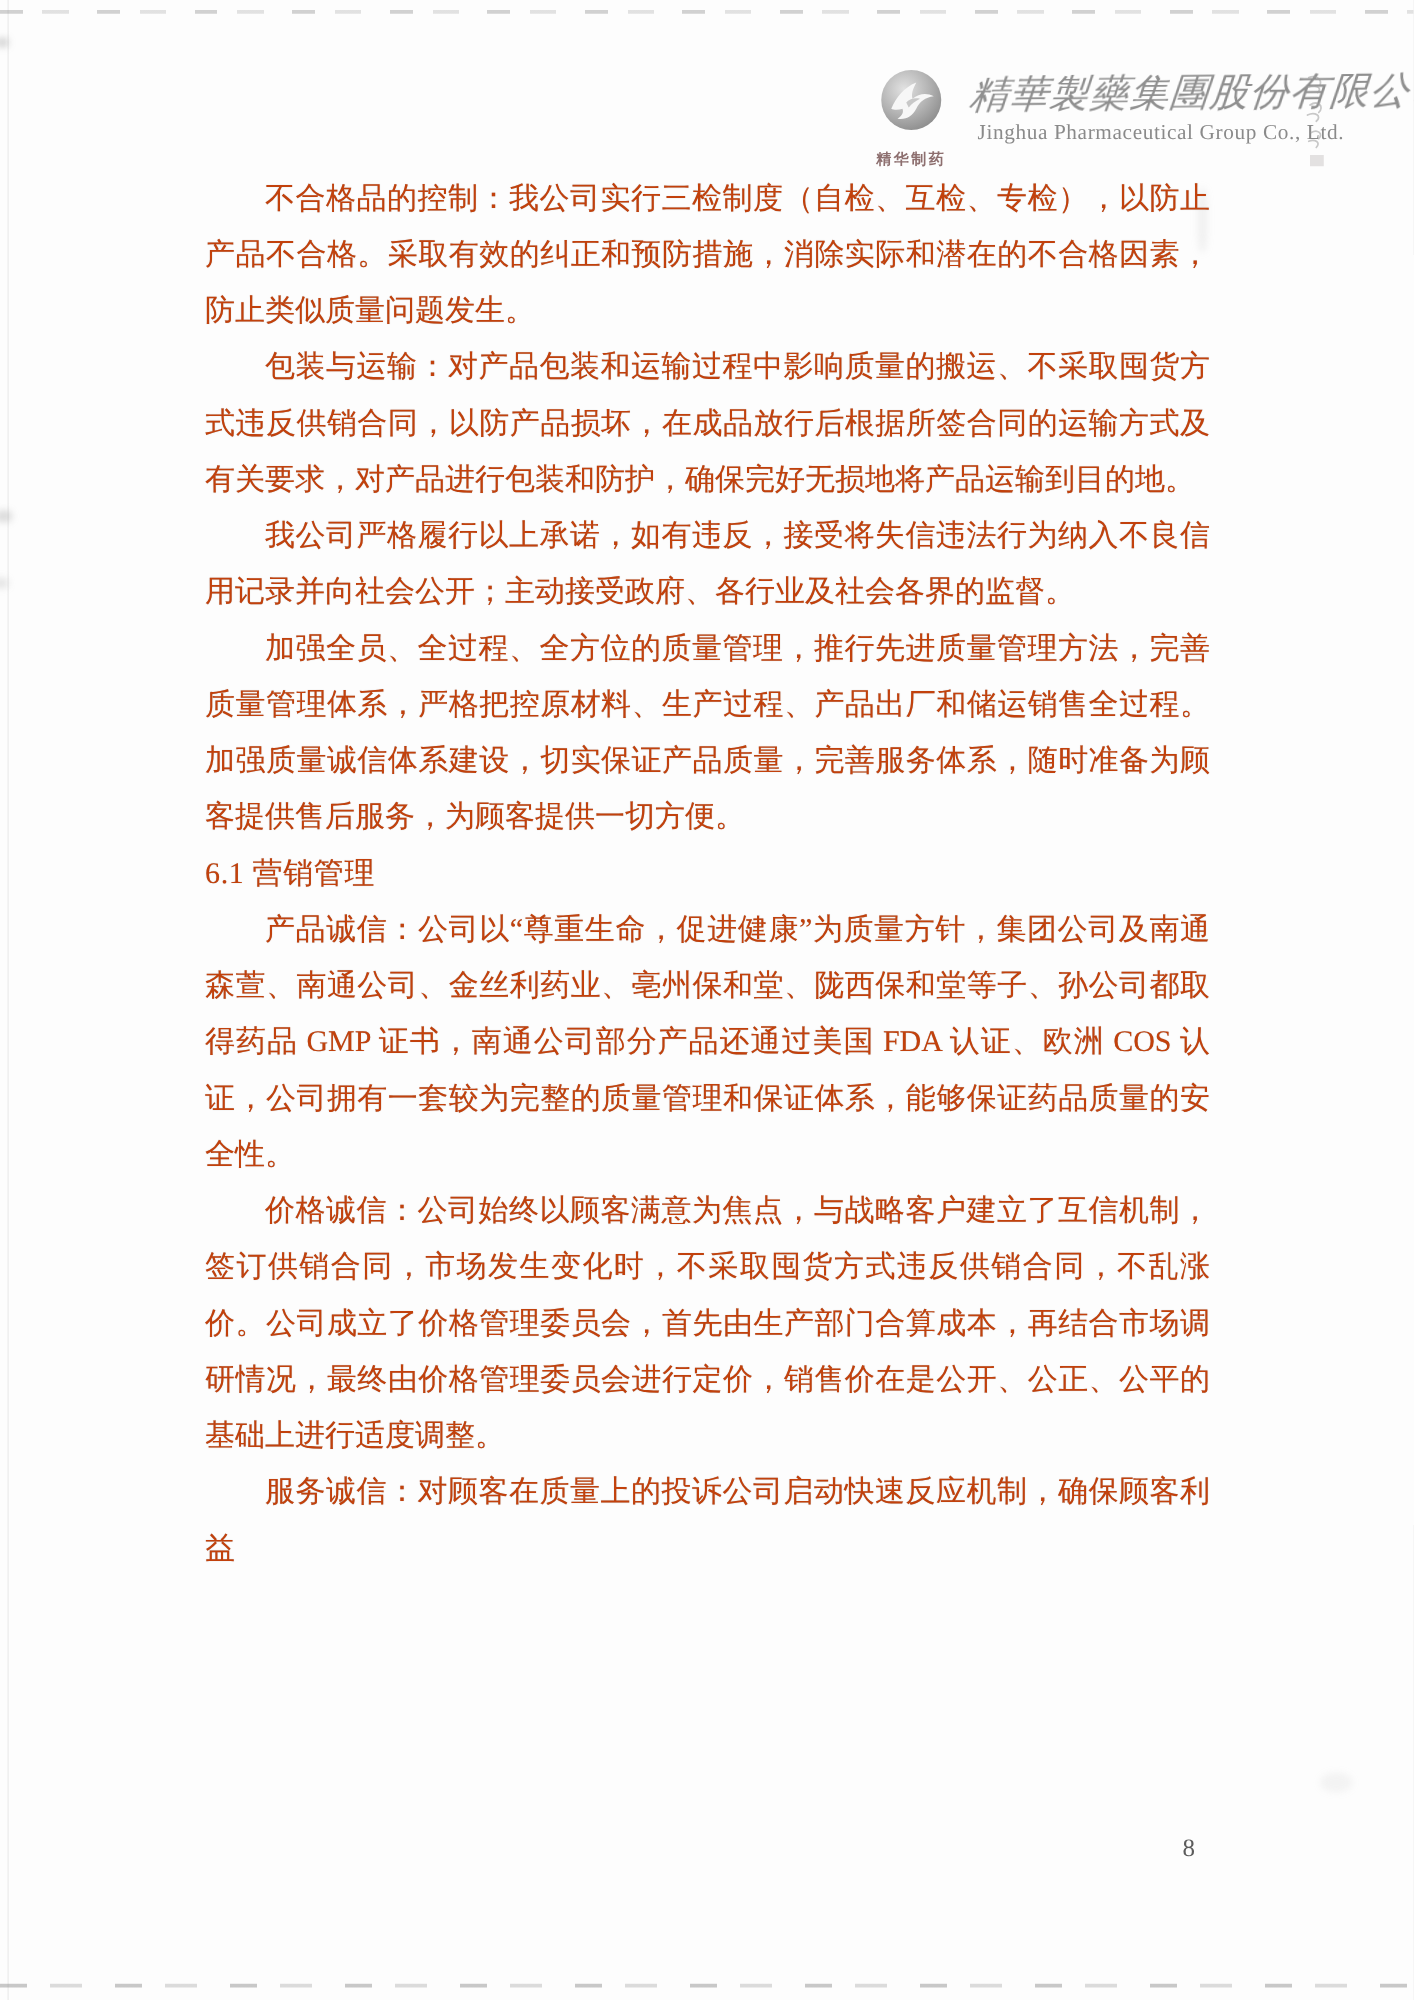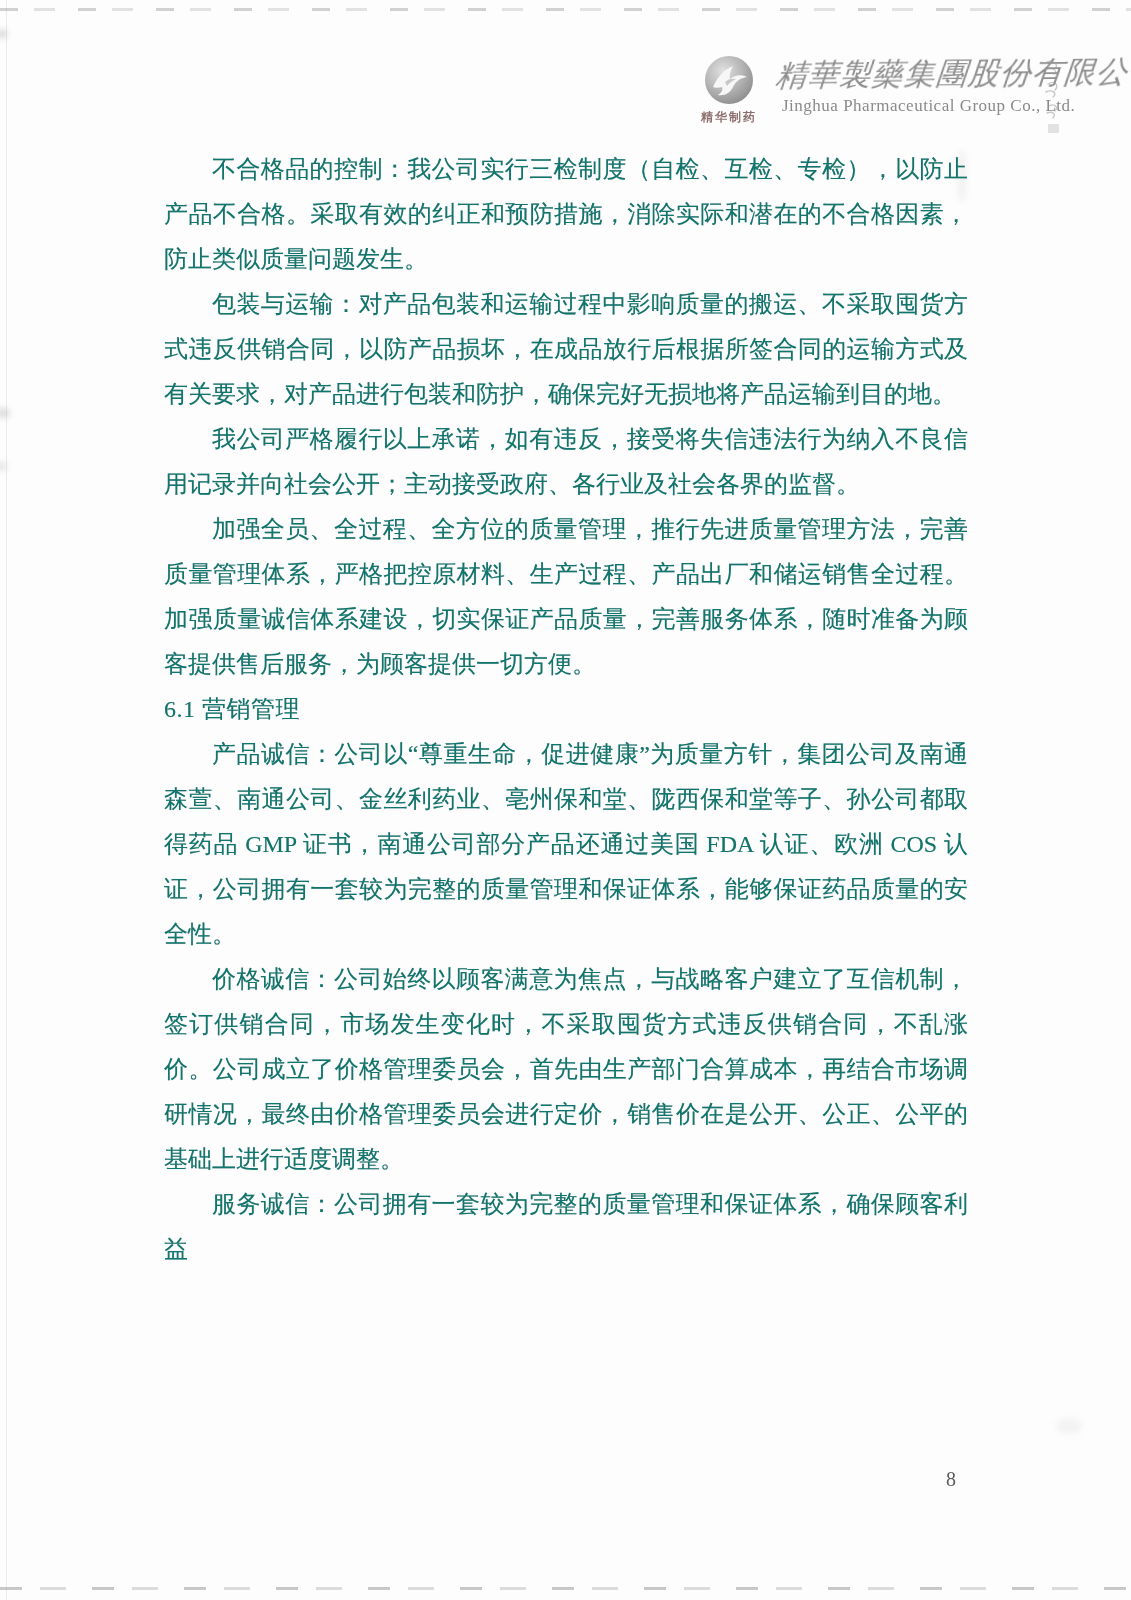--- a/index.html
+++ b/index.html
@@ -41,21 +41,21 @@
   .smudge.s5{left:1056px;top:1418px;width:26px;height:16px;background:rgba(160,160,160,.10);}
 
   
   .header{
     position:absolute;top:54px;left:698px;width:380px;height:80px;
     display:flex;align-items:flex-start;
   }
   .logo-mark{width:62px;flex:0 0 62px;text-align:center;}
   .logo-mark svg{display:block;margin:0 auto;}
   .logo-caption{
-    margin-top:3px;
+    margin-top:13px;
     font-size:12px;letter-spacing:2px;
     color:#8d6f6f;
     font-weight:bold;
     white-space:nowrap;
   }
   .name-block{margin-left:16px;flex:1;}
   .company-cn{
     font-size:31px;
     font-style:italic;
     color:#8f8f8f;
@@ -75,24 +75,24 @@
     filter:blur(.2px);
   }
   .seal{
     position:absolute;left:1042px;top:58px;width:22px;height:76px;
     opacity:.55;filter:blur(.4px);
   }
 
   
   .doc{
     position:absolute;
-    left:164px;top:147px;width:804px;
+    left:164px;top:137px;width:804px;
     font-size:24px;
     line-height:45px;
-    color:#0f766e;
+    color:#c2410c;
     text-align:justify;
     text-shadow:0 0 .7px rgba(90,90,90,.45);
   }
   .doc p{margin:0;text-indent:2em;}
   .doc .heading{margin:0;text-indent:0;letter-spacing:.5px;}
 
   .page-number{
     position:absolute;left:946px;top:1468px;
     font-size:20px;color:#5c5c5c;
   }
@@ -146,17 +146,17 @@
   </div>
 
   <main class="doc">
       <p>不合格品的控制：我公司实行三检制度（自检、互检、专检），以防止产品不合格。采取有效的纠正和预防措施，消除实际和潜在的不合格因素，防止类似质量问题发生。</p>
       <p>包装与运输：对产品包装和运输过程中影响质量的搬运、不采取囤货方式违反供销合同，以防产品损坏，在成品放行后根据所签合同的运输方式及有关要求，对产品进行包装和防护，确保完好无损地将产品运输到目的地。</p>
       <p>我公司严格履行以上承诺，如有违反，接受将失信违法行为纳入不良信用记录并向社会公开；主动接受政府、各行业及社会各界的监督。</p>
       <p>加强全员、全过程、全方位的质量管理，推行先进质量管理方法，完善质量管理体系，严格把控原材料、生产过程、产品出厂和储运销售全过程。加强质量诚信体系建设，切实保证产品质量，完善服务体系，随时准备为顾客提供售后服务，为顾客提供一切方便。</p>
       <p class="heading">6.1 营销管理</p>
       <p>产品诚信：公司以“尊重生命，促进健康”为质量方针，集团公司及南通森萱、南通公司、金丝利药业、亳州保和堂、陇西保和堂等子、孙公司都取得药品 GMP 证书，南通公司部分产品还通过美国 FDA 认证、欧洲 COS 认证，公司拥有一套较为完整的质量管理和保证体系，能够保证药品质量的安全性。</p>
       <p>价格诚信：公司始终以顾客满意为焦点，与战略客户建立了互信机制，签订供销合同，市场发生变化时，不采取囤货方式违反供销合同，不乱涨价。公司成立了价格管理委员会，首先由生产部门合算成本，再结合市场调研情况，最终由价格管理委员会进行定价，销售价在是公开、公正、公平的基础上进行适度调整。</p>
-      <p>服务诚信：公司拥有一套较为完整的质量管理和保证体系，确保顾客利益</p>
+      <p>服务诚信：对顾客在质量上的投诉公司启动快速反应机制，确保顾客利益</p>
     </main>
 
   <div class="page-number">8</div>
 </div>
 
 </body></html>

